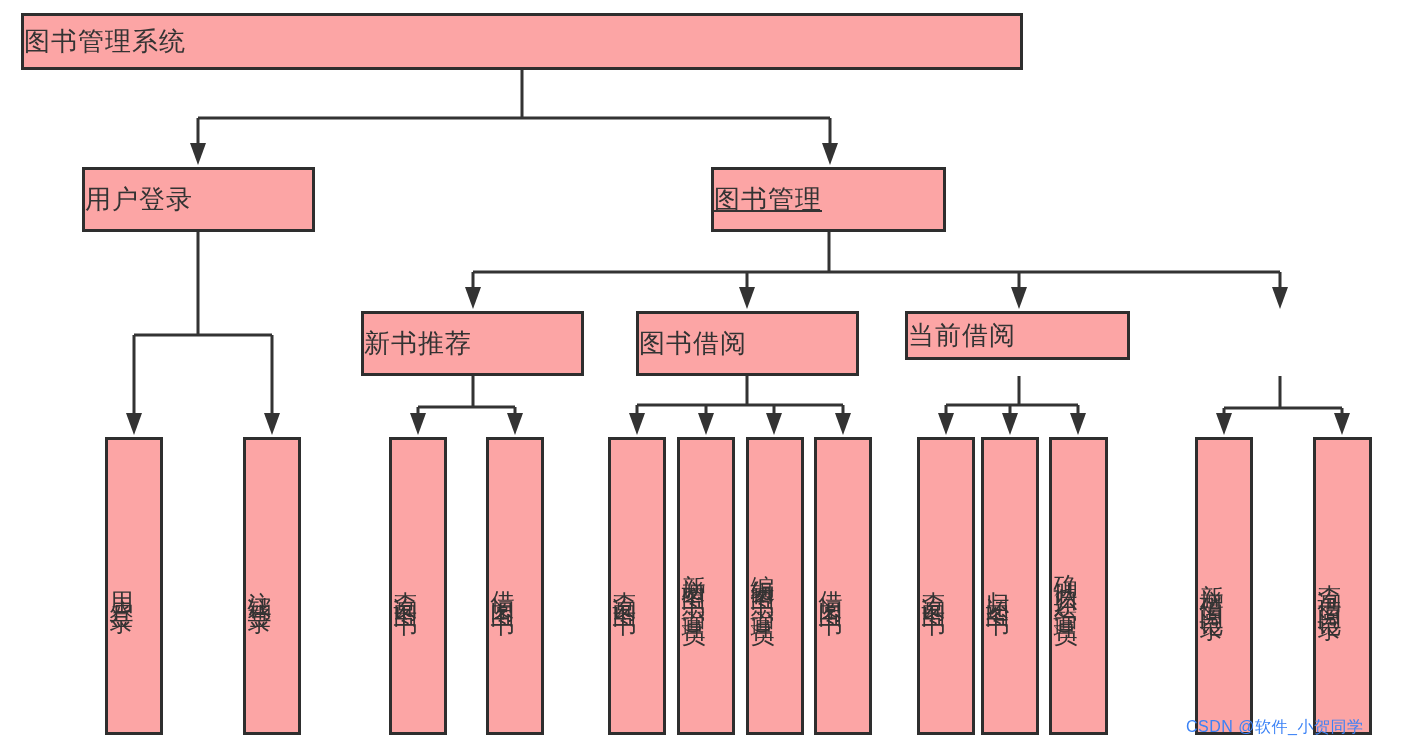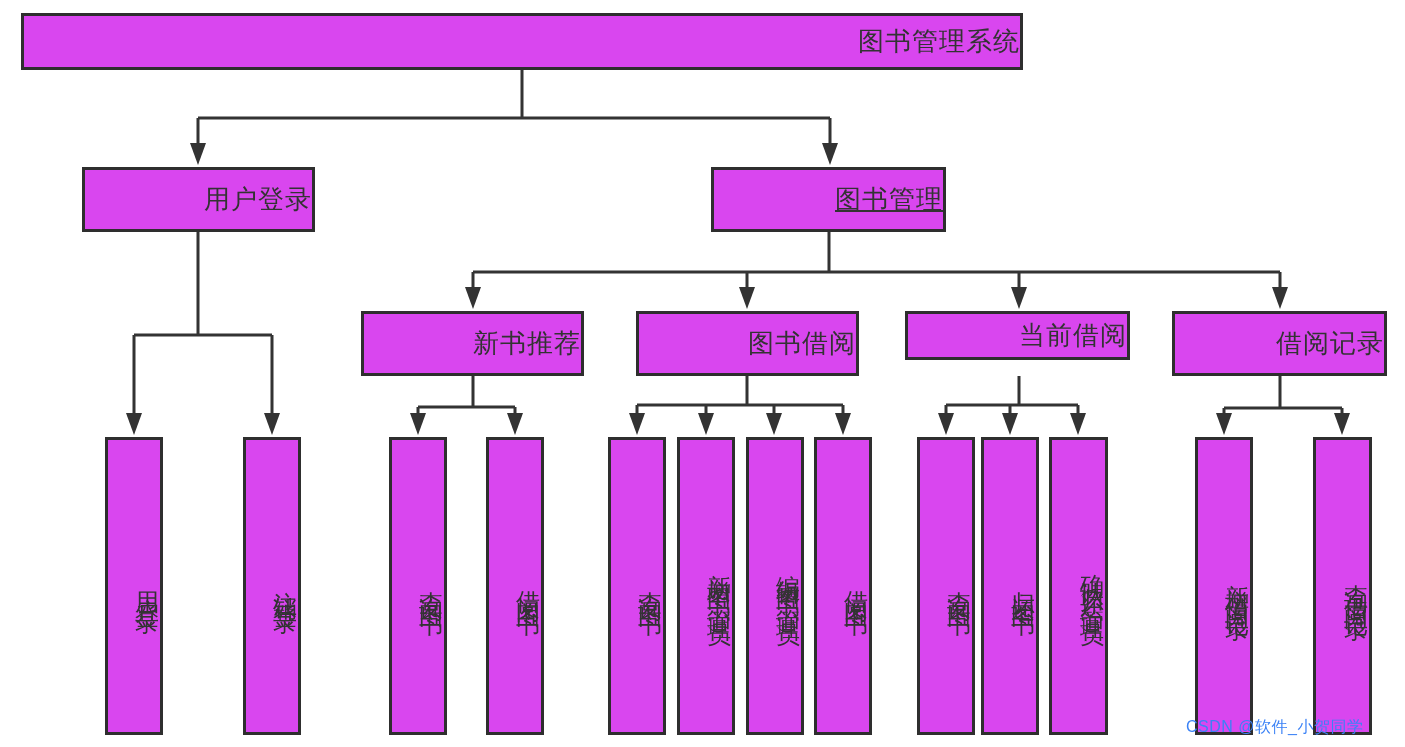--- a/index.html
+++ b/index.html
@@ -18,24 +18,24 @@
   .connector-svg {
     position: absolute;
     left: 0;
     top: 0;
     z-index: 1;
   }
   .box {
     position: absolute;
     box-sizing: border-box;
     border: 3px solid #2e2e2e;
-    background: #d946ef;
+    background: #fca5a5;
     display: flex;
     align-items: center;
-    justify-content: flex-end;
+    justify-content: flex-start;
     z-index: 2;
     color: #333333;
   }
   .hbox .label {
     font-size: 26px;
     letter-spacing: 1px;
     color: #333333;
     white-space: nowrap;
   }
   .vbox .label {
@@ -121,23 +121,20 @@
 
   <div class="box hbox" style="left:636px; top:311px; width:223px; height:65px;">
     <span class="label">图书借阅</span>
   </div>
   <div class="box hbox" style="left:361px; top:311px; width:223px; height:65px;">
     <span class="label">新书推荐</span>
   </div>
   <div class="box hbox" style="left:905px; top:311px; width:225px; height:49px;">
     <span class="label">当前借阅</span>
   </div>
-  <div class="box hbox" style="left:1172px; top:311px; width:215px; height:65px;">
-    <span class="label">借阅记录</span>
-  </div>
 
   <div class="box vbox leaf" style="left:105px;">
     <span class="label">用户登录</span>
   </div>
   <div class="box vbox leaf" style="left:243px;">
     <span class="label">注销登录</span>
   </div>
 
   <div class="box vbox leaf" style="left:389px;">
     <span class="label">查询图书</span>

